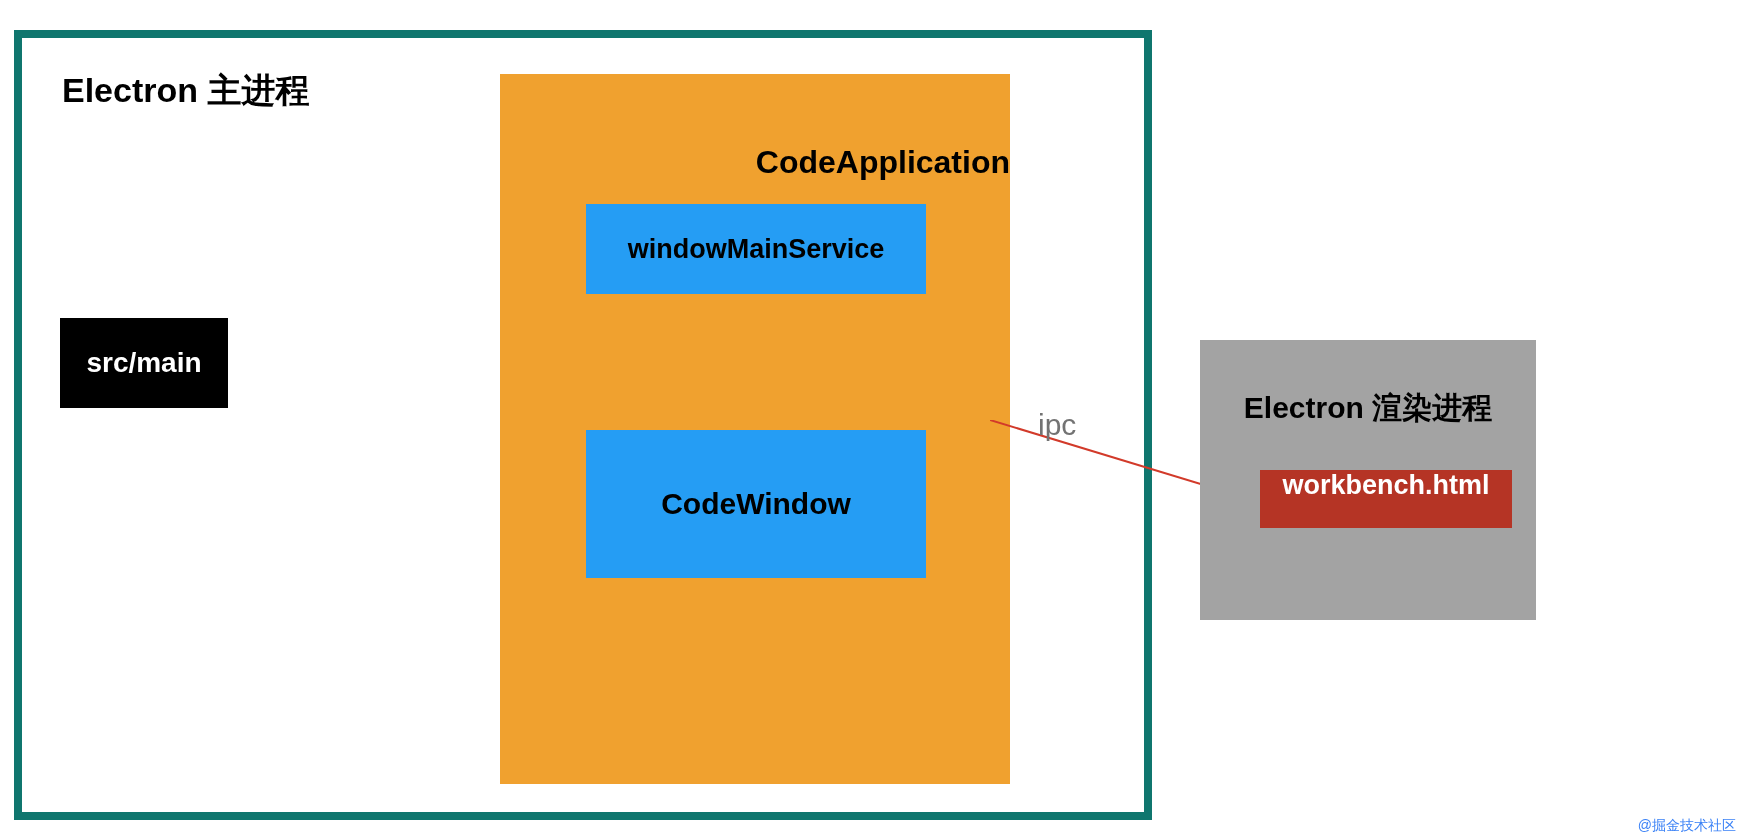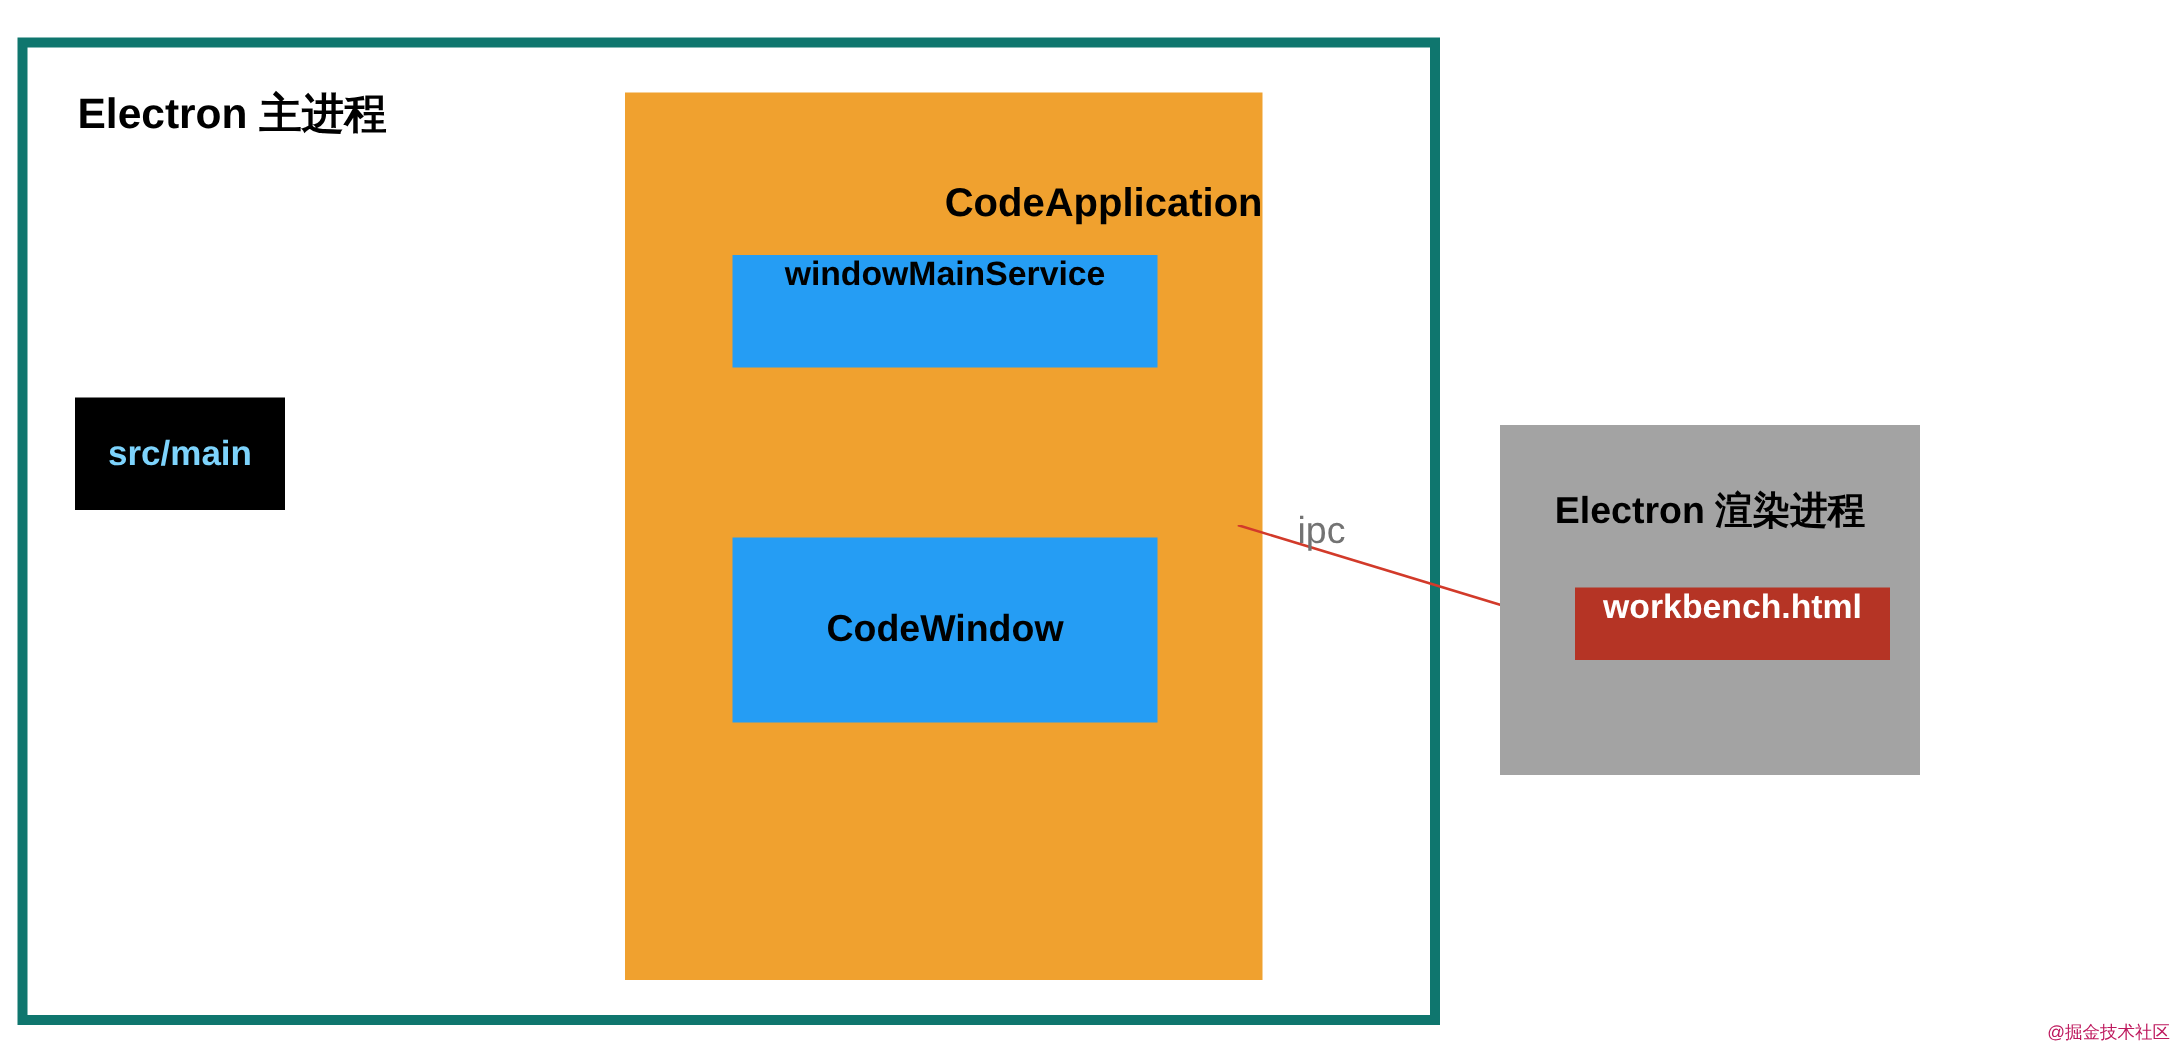--- a/index.html
+++ b/index.html
@@ -27,21 +27,21 @@
     font-weight: 700;
     color: #000000;
   }
   .src-main-box {
     position: absolute;
     left: 38px;
     top: 280px;
     width: 168px;
     height: 90px;
     background: #000000;
-    color: #7dd3fc;
+    color: #ffffff;
     display: flex;
     align-items: center;
     justify-content: center;
     font-size: 28px;
     font-weight: 700;
   }
   .codemain-box {
     position: absolute;
     left: 210px;
     top: 280px;
@@ -75,21 +75,21 @@
   }
   .window-service-box {
     position: absolute;
     left: 86px;
     top: 130px;
     width: 340px;
     height: 90px;
     background: #259df4;
     color: #000000;
     display: flex;
-    align-items: flex-start;
+    align-items: center;
     justify-content: center;
     font-size: 27px;
     font-weight: 700;
   }
   .codewindow-box {
     position: absolute;
     left: 86px;
     top: 320px;
     width: 340px;
     height: 148px;
@@ -148,21 +148,21 @@
     top: 408px;
     font-size: 30px;
     font-weight: 400;
     color: #737373;
   }
   .watermark {
     position: absolute;
     right: 10px;
     bottom: 5px;
     font-size: 14px;
-    color: #be185d;
+    color: #3b82f6;
   }
 </style>
 </head>
 <body>
 
 <div class="main-process-box">
   <div class="main-process-title">Electron 主进程</div>
 
   <div class="src-main-box">
     <span>src/main</span>

